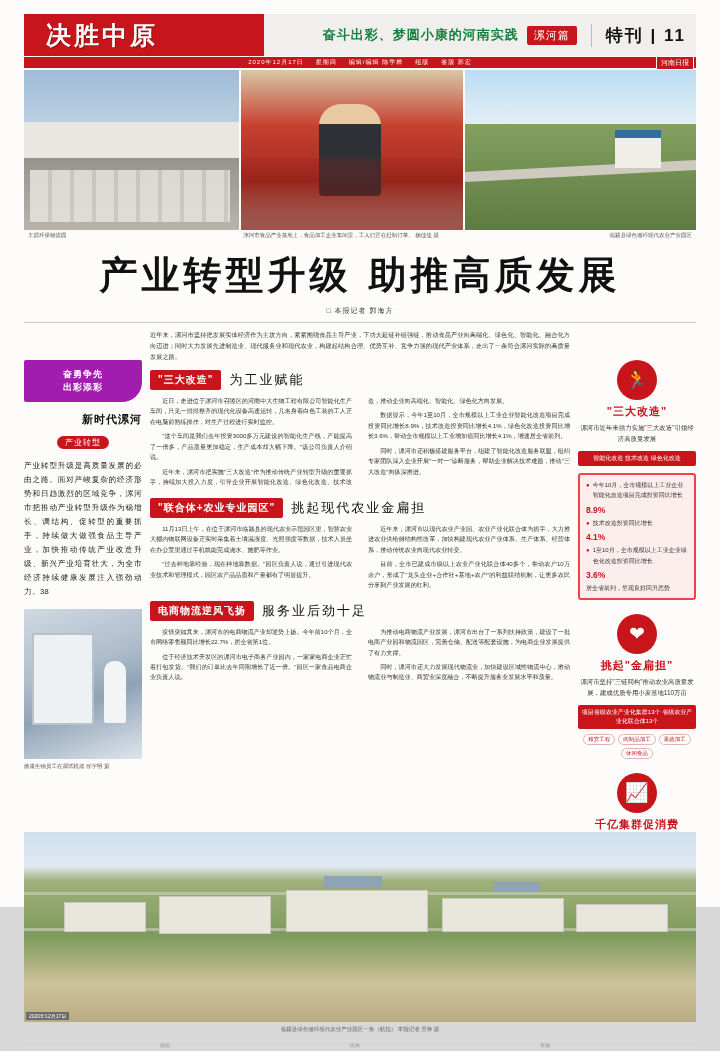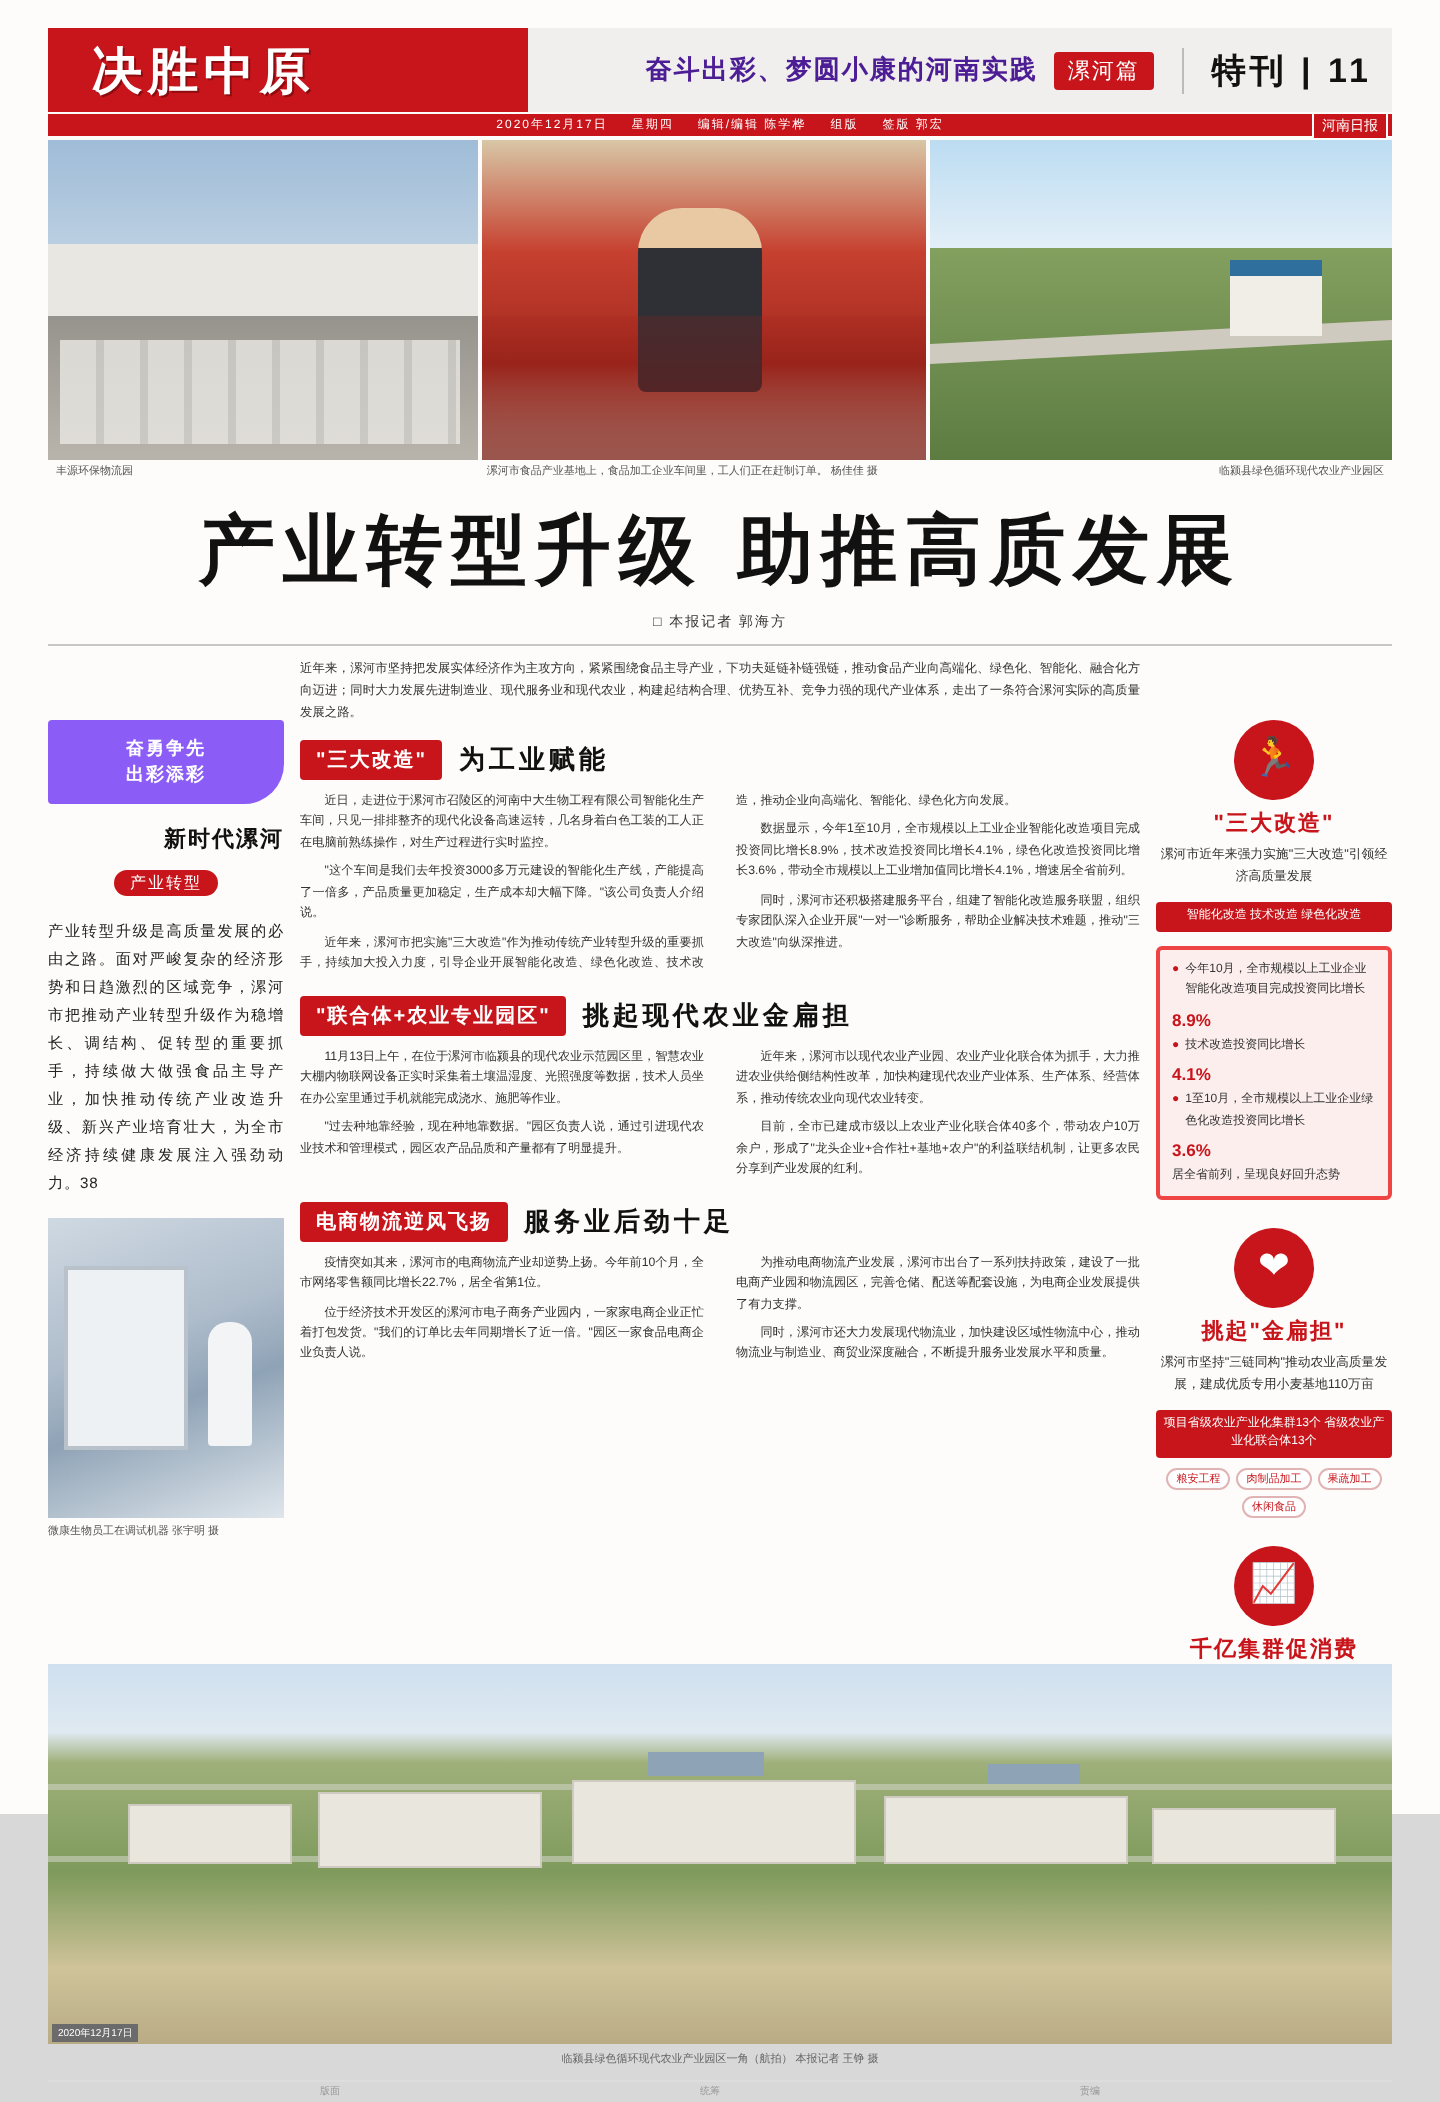--- a/index.html
+++ b/index.html
@@ -27,21 +27,21 @@
   .masthead-title{
     color:#fff;font-size:25px;font-weight:bold;letter-spacing:3px;
     margin-left:22px;text-shadow:1px 1px 0 #8d0c10;
     font-family:"DejaVu Sans","Liberation Sans",sans-serif;
   }
   .masthead-right{
     flex:1;height:42px;background:#f0efed;display:flex;align-items:center;
     justify-content:flex-end;padding-right:10px;
   }
   .slogan{
-    font-size:13px;color:#4c1d95;font-weight:bold;letter-spacing:1px;margin-right:8px;
+    font-size:13px;color:#15803d;font-weight:bold;letter-spacing:1px;margin-right:8px;
   }
   .paper-badge{
     background:#c8151b;color:#fff;font-size:11px;padding:2px 7px;border-radius:2px;
     margin-right:14px;letter-spacing:1px;
   }
   .special-issue{
     font-size:17px;color:#111;font-weight:bold;letter-spacing:2px;
     border-left:1px solid #bbb;padding-left:14px;
   }
   .masthead-sub{
@@ -110,21 +110,21 @@
   }
   
   .col{position:absolute;top:360px;}
   .colL{left:24px;width:118px;}
   .colM{left:150px;width:420px;}
   .colR{left:578px;width:118px;}
 
   
   .redflag{
     position:relative;width:118px;height:42px;
-    background:#8b5cf6;color:#fff;border-radius:2px 2px 20px 2px;
+    background:#a21caf;color:#fff;border-radius:2px 2px 20px 2px;
     display:flex;flex-direction:column;align-items:center;justify-content:center;
     font-size:9px;font-weight:bold;line-height:1.5;letter-spacing:1px;
   }
   .newera{
     text-align:right;margin-top:10px;font-size:11px;font-weight:bold;color:#111;letter-spacing:1px;
   }
   .newera-sub{
     text-align:center;margin-top:4px;
   }
   .pill{
@@ -145,21 +145,21 @@
   .lcap{font-size:5.5px;color:#555;margin-top:3px;line-height:1.5;}
   
   .secthead{
     display:flex;align-items:center;gap:8px;margin:10px 0 6px 0;
   }
   .tagred{
     background:#c8151b;color:#fff;font-size:10px;font-weight:bold;
     padding:3px 8px;border-radius:2px;letter-spacing:1px;white-space:nowrap;
   }
   .tagtitle{
-    font-size:13px;font-weight:bold;color:#111;letter-spacing:2px;
+    font-size:13px;font-weight:normal;color:#111;letter-spacing:2px;
   }
   .mbody{
     column-count:2;column-gap:16px;
     font-size:6.1px;line-height:1.72;color:#333;text-align:justify;
   }
   .mbody p{margin:0 0 4px 0;text-indent:2em;}
   
   .ricon{
     width:118px;text-align:center;margin-bottom:4px;
   }

